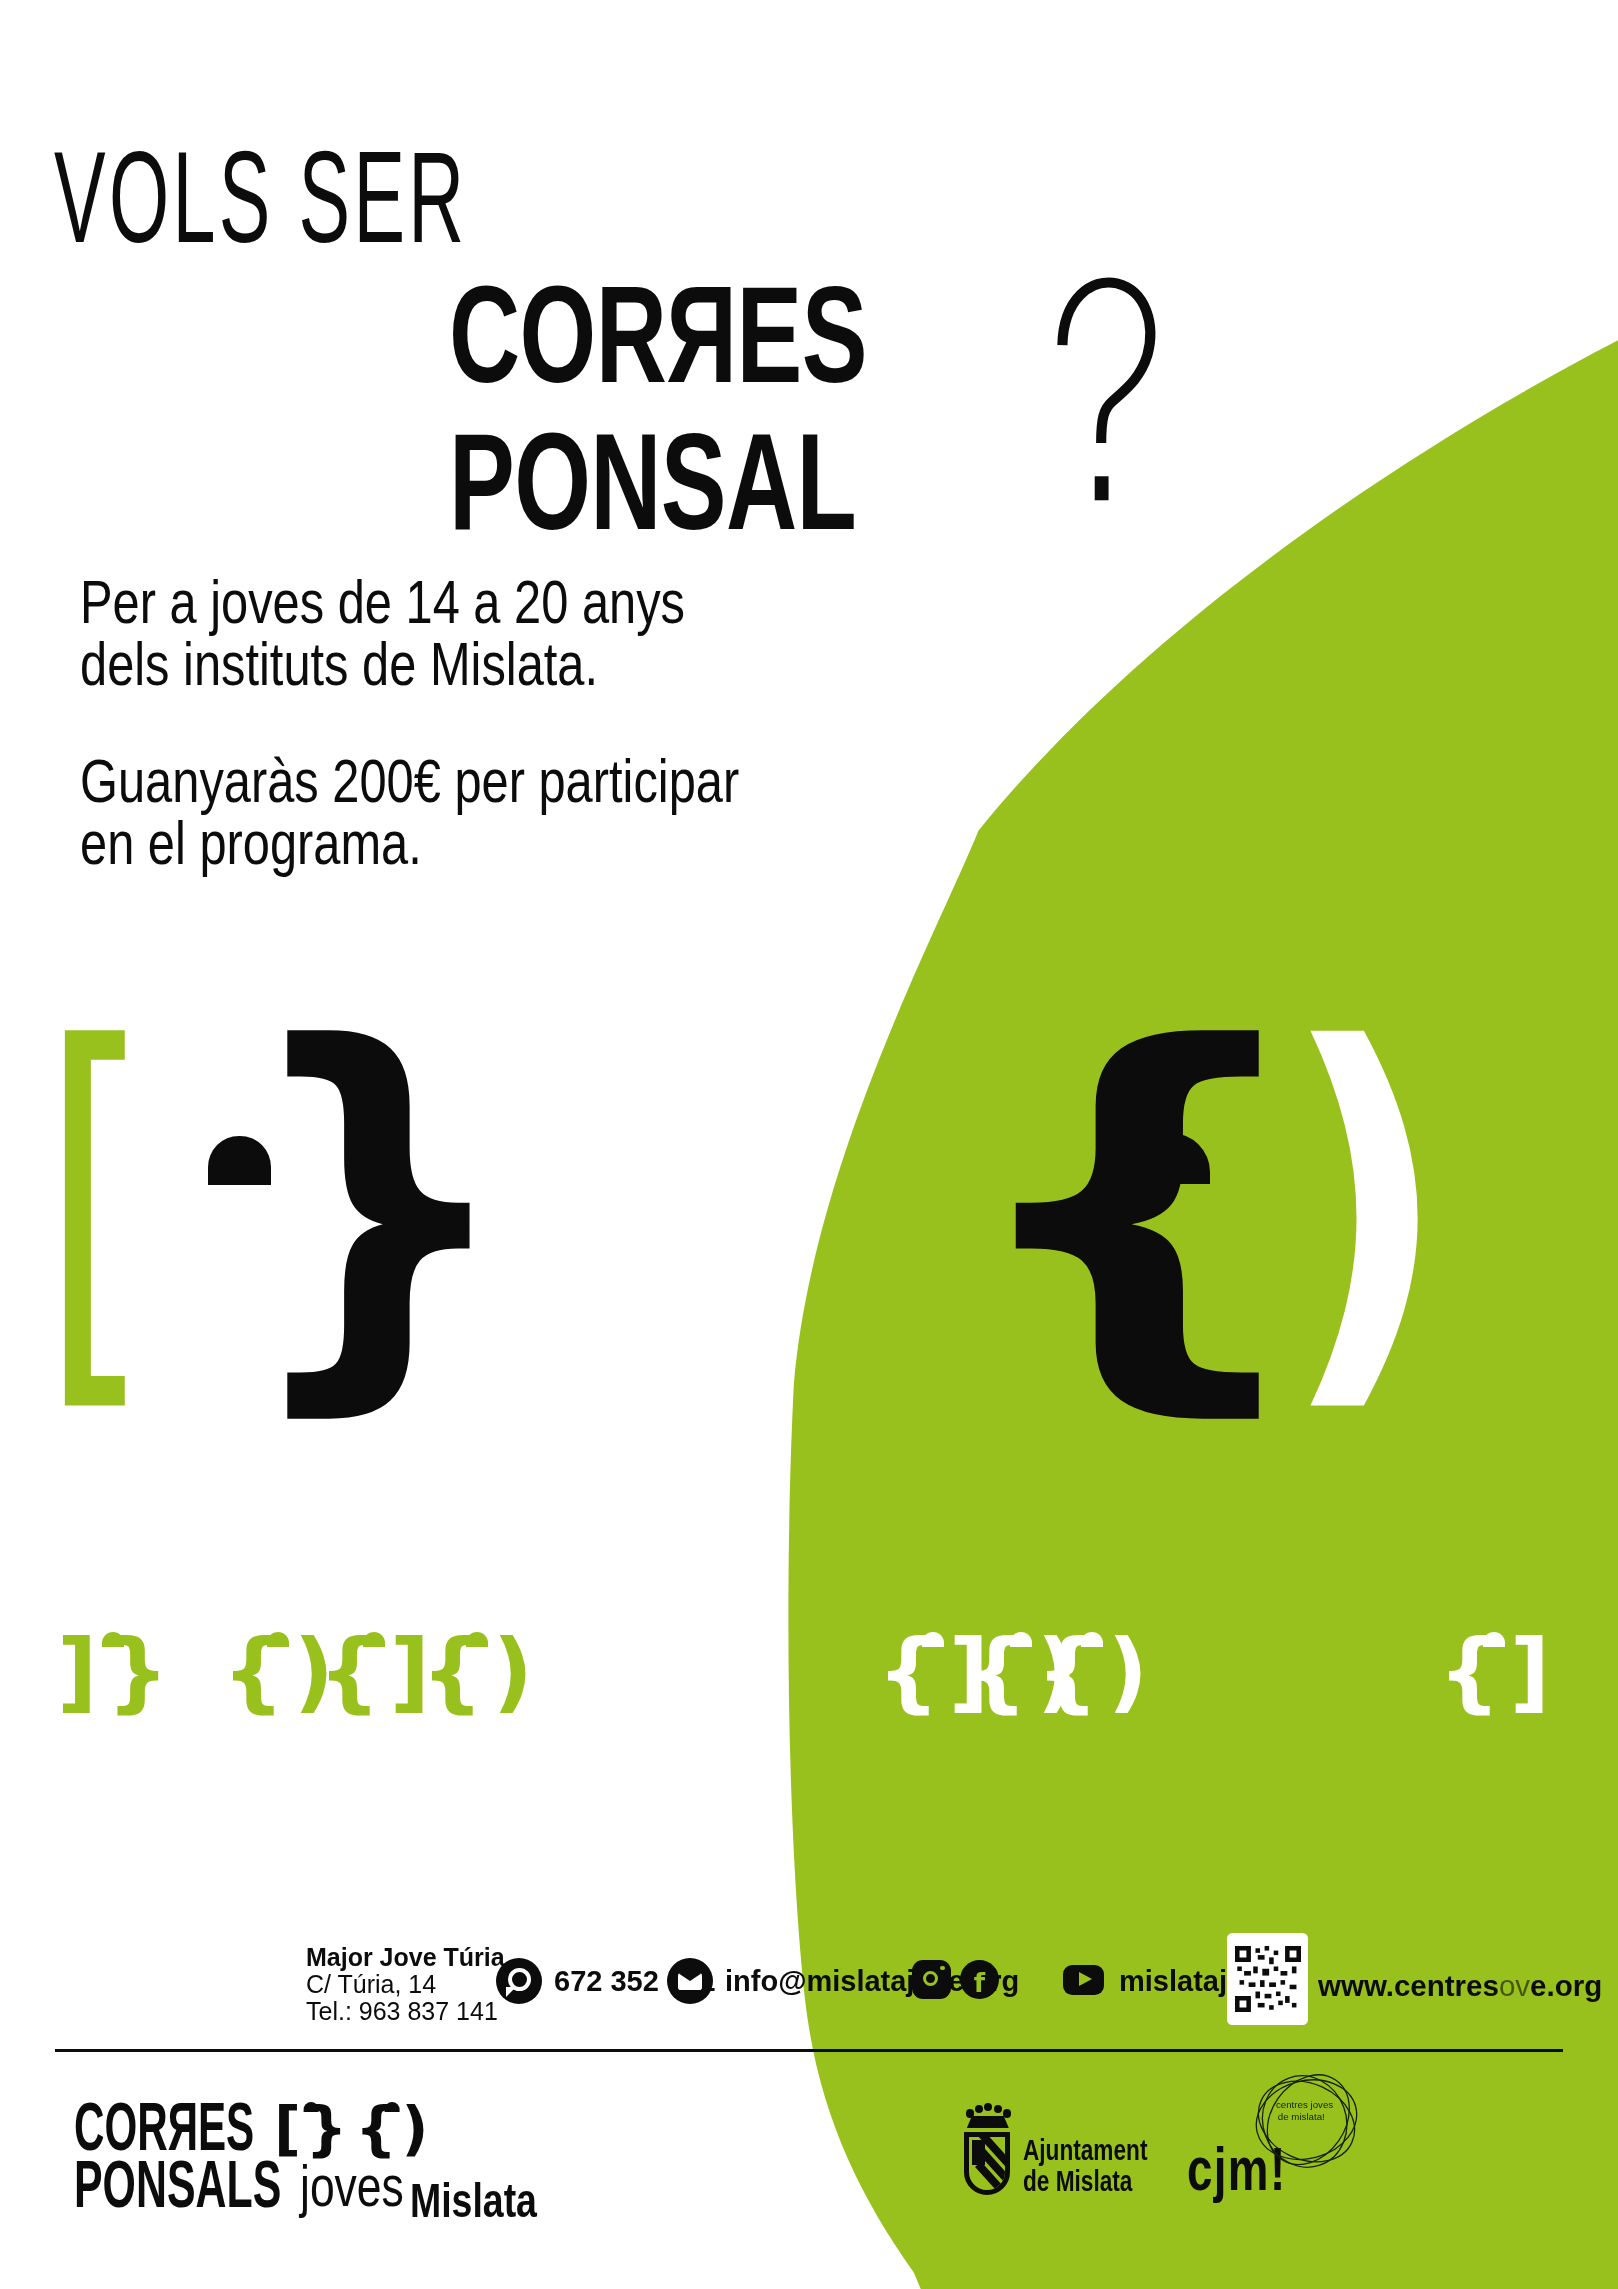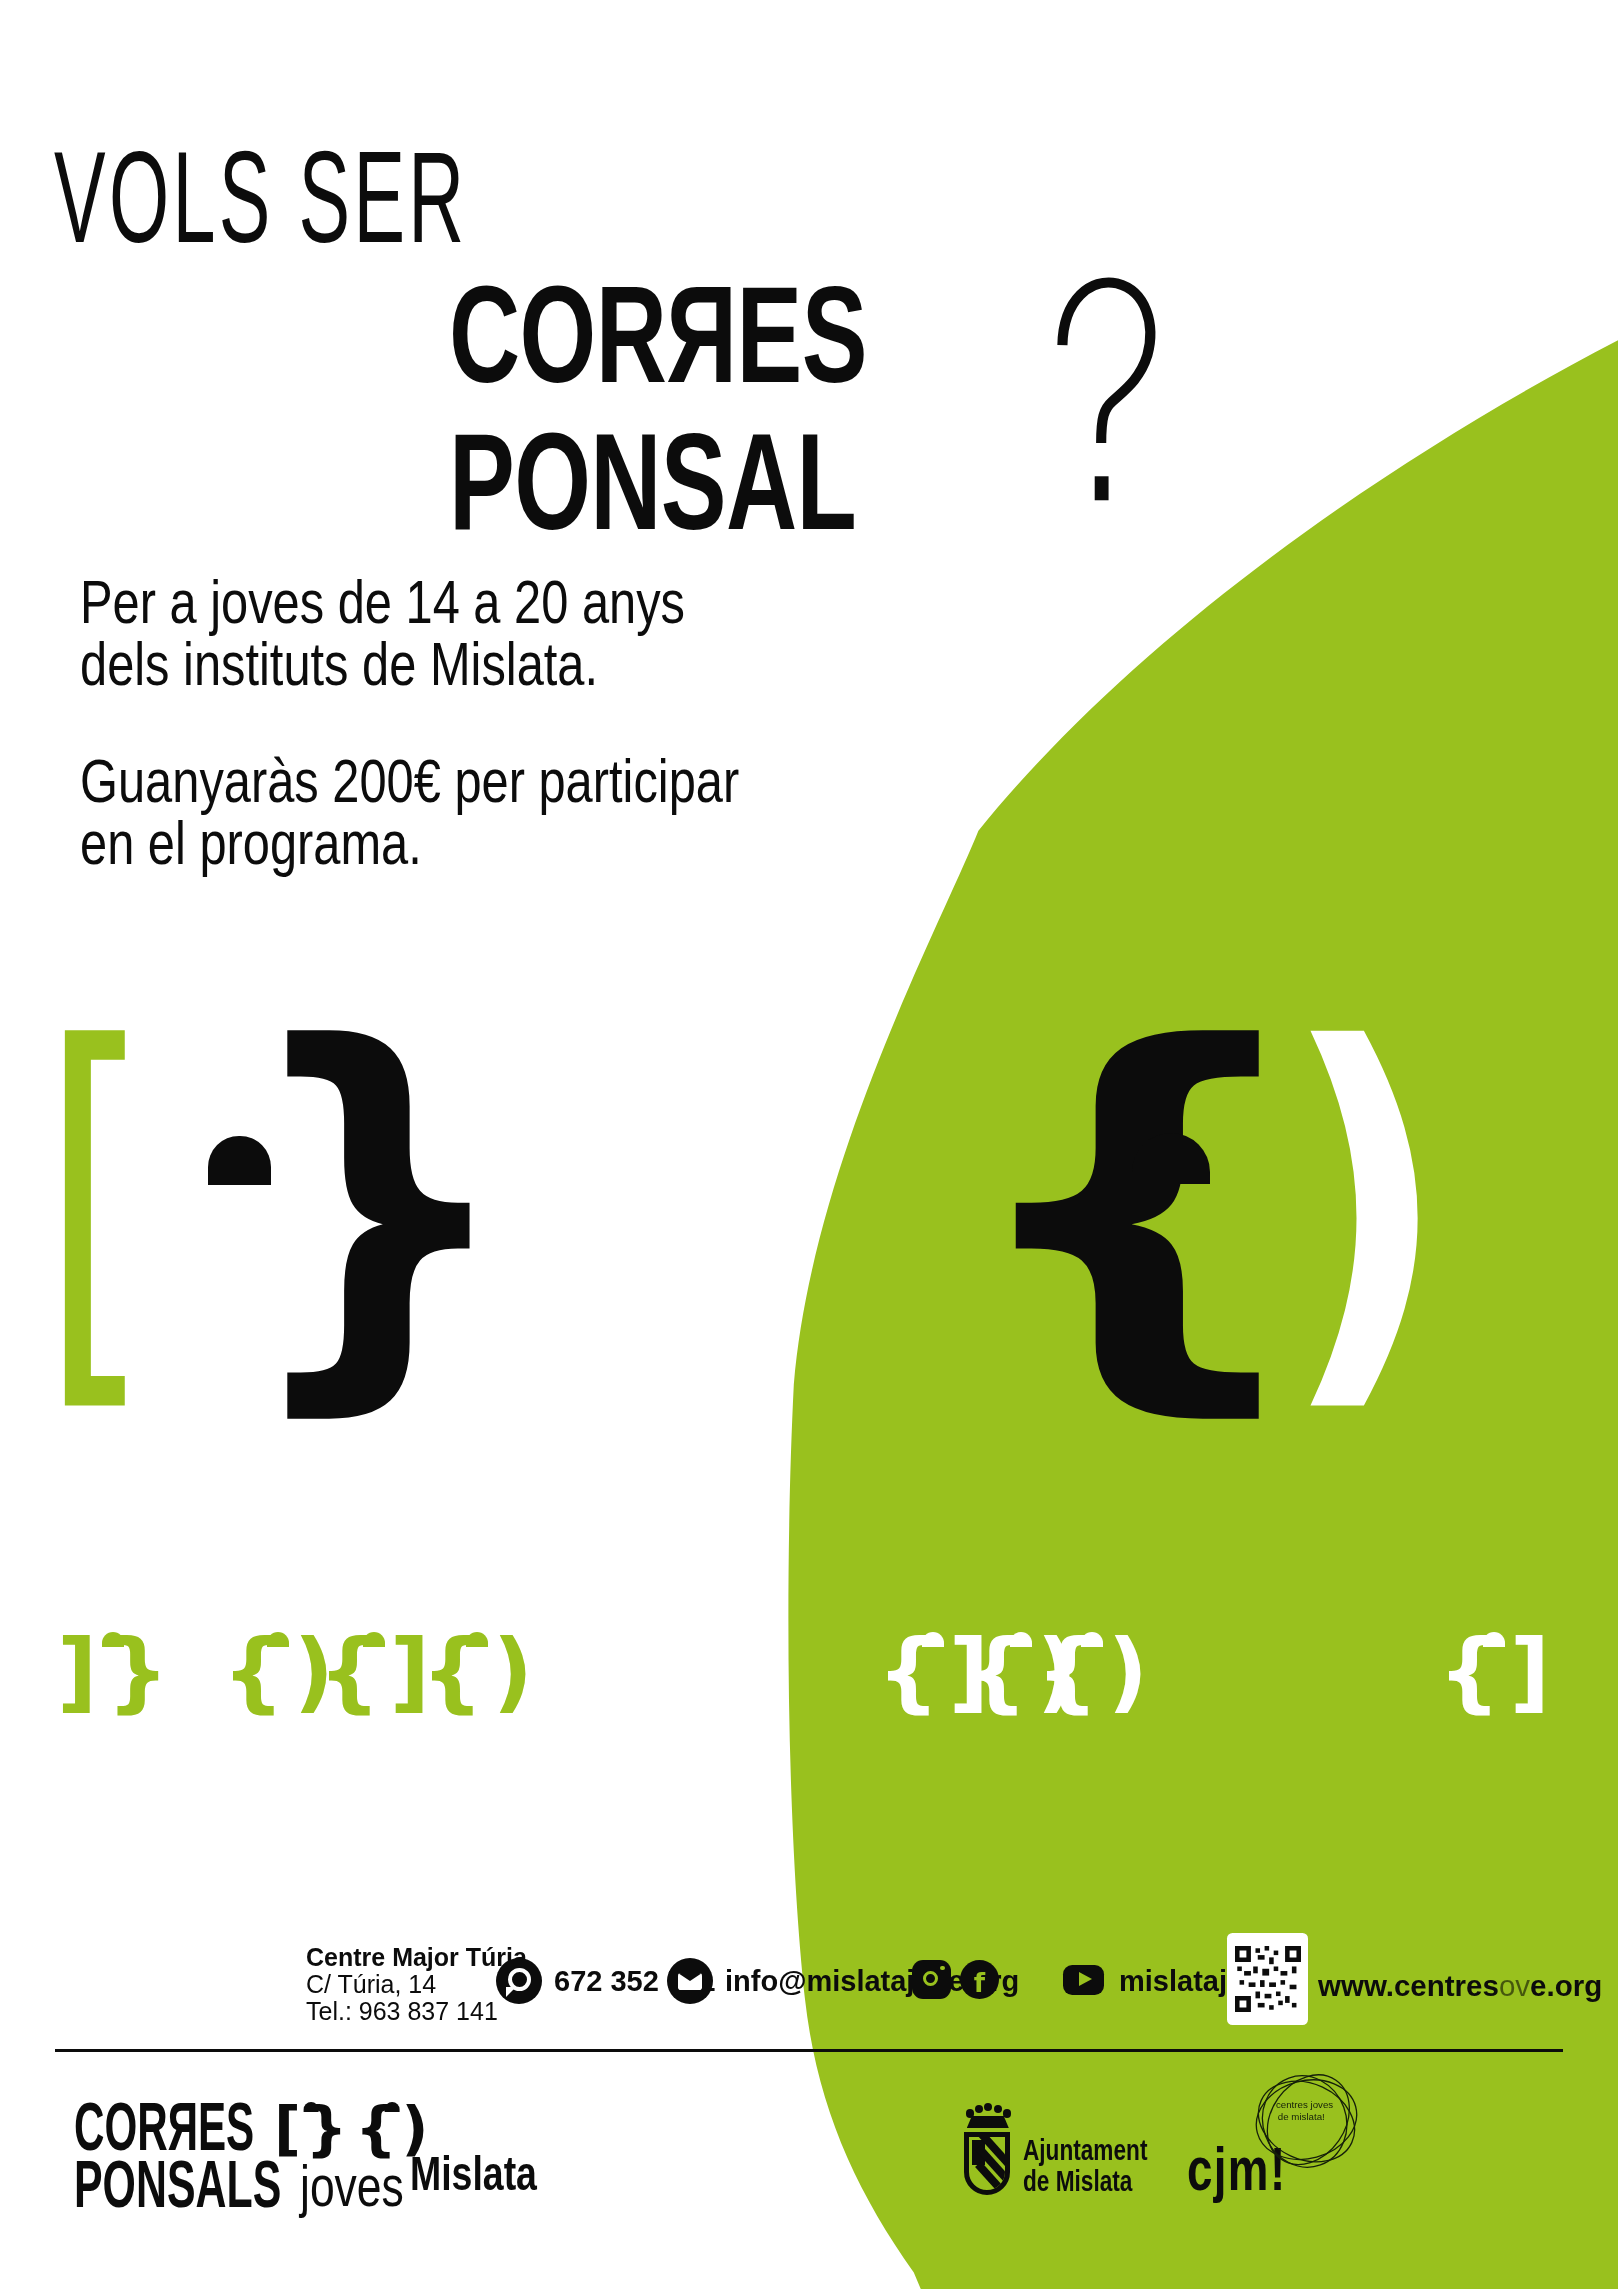--- a/index.html
+++ b/index.html
@@ -89,21 +89,21 @@
 
   
   .blogo1{left:74px;top:2092px;display:flex;}
   .blogo1 .w1{width:185px;} 
   .blogo1 .t{font-size:68px;line-height:68px;font-weight:800;transform:scaleX(.62);}
   .blogo2{left:74px;top:2150px;display:flex;}
   .blogo2 .w2{width:217px;}
   .blogo2 .t2{font-size:67px;line-height:67px;font-weight:800;transform:scaleX(.64);}
   .blogo2 .w3{width:102px;margin-left:9.2px;margin-top:8.3px;}
   .blogo2 .t3{font-size:57px;line-height:57px;font-weight:300;transform:scaleX(.78);}
-  .blogo2 .w4{width:111px;margin-left:7.4px;margin-top:0;}
+  .blogo2 .w4{width:111px;margin-left:7.4px;margin-top:27px;}
   .blogo2 .t4{font-size:48px;line-height:48px;font-weight:800;transform:scaleX(.78);}
   .lf1{left:274px;top:2101px;color:var(--ink);}
   .lf2{left:355px;top:2101px;color:var(--ink);}
 
   
   .crest{left:964px;top:2102px;width:50px;height:105px;}
   .crest .dot{position:absolute;width:8.3px;height:8.3px;border-radius:50%;background:var(--ink);}
   .crown-band{position:absolute;left:2.8px;top:14px;width:42px;height:12px;background:var(--ink);
               clip-path:polygon(12% 0,88% 0,100% 100%,0 100%);}
   .shield{position:absolute;left:0px;top:30px;width:46px;height:63px;border:5.5px solid var(--ink);
@@ -189,21 +189,21 @@
       <span class="fb">)</span>
       <span class="fdome"></span>
     </div>
   <div class="face" style="left:1438px;top:1629px;color:#ffffff;">
       <span class="fb">{</span>
       <span class="fb">]</span>
       <span class="fdome"></span>
     </div>
 
   <div class="abs c2 cblock">
-    <div class="cname">Centre Major Túria</div>
+    <div class="cname">Major Jove Túria</div>
     <div>C/ Túria, 14</div>
     <div>Tel.: 963 837 141</div>
   </div>
 
   <div class="circ wa">
     <div class="wa-ring"></div>
       <div class="wa-tail"></div>
   </div>
   <div class="abs wa-num strip-text">672 352 521</div>
 

